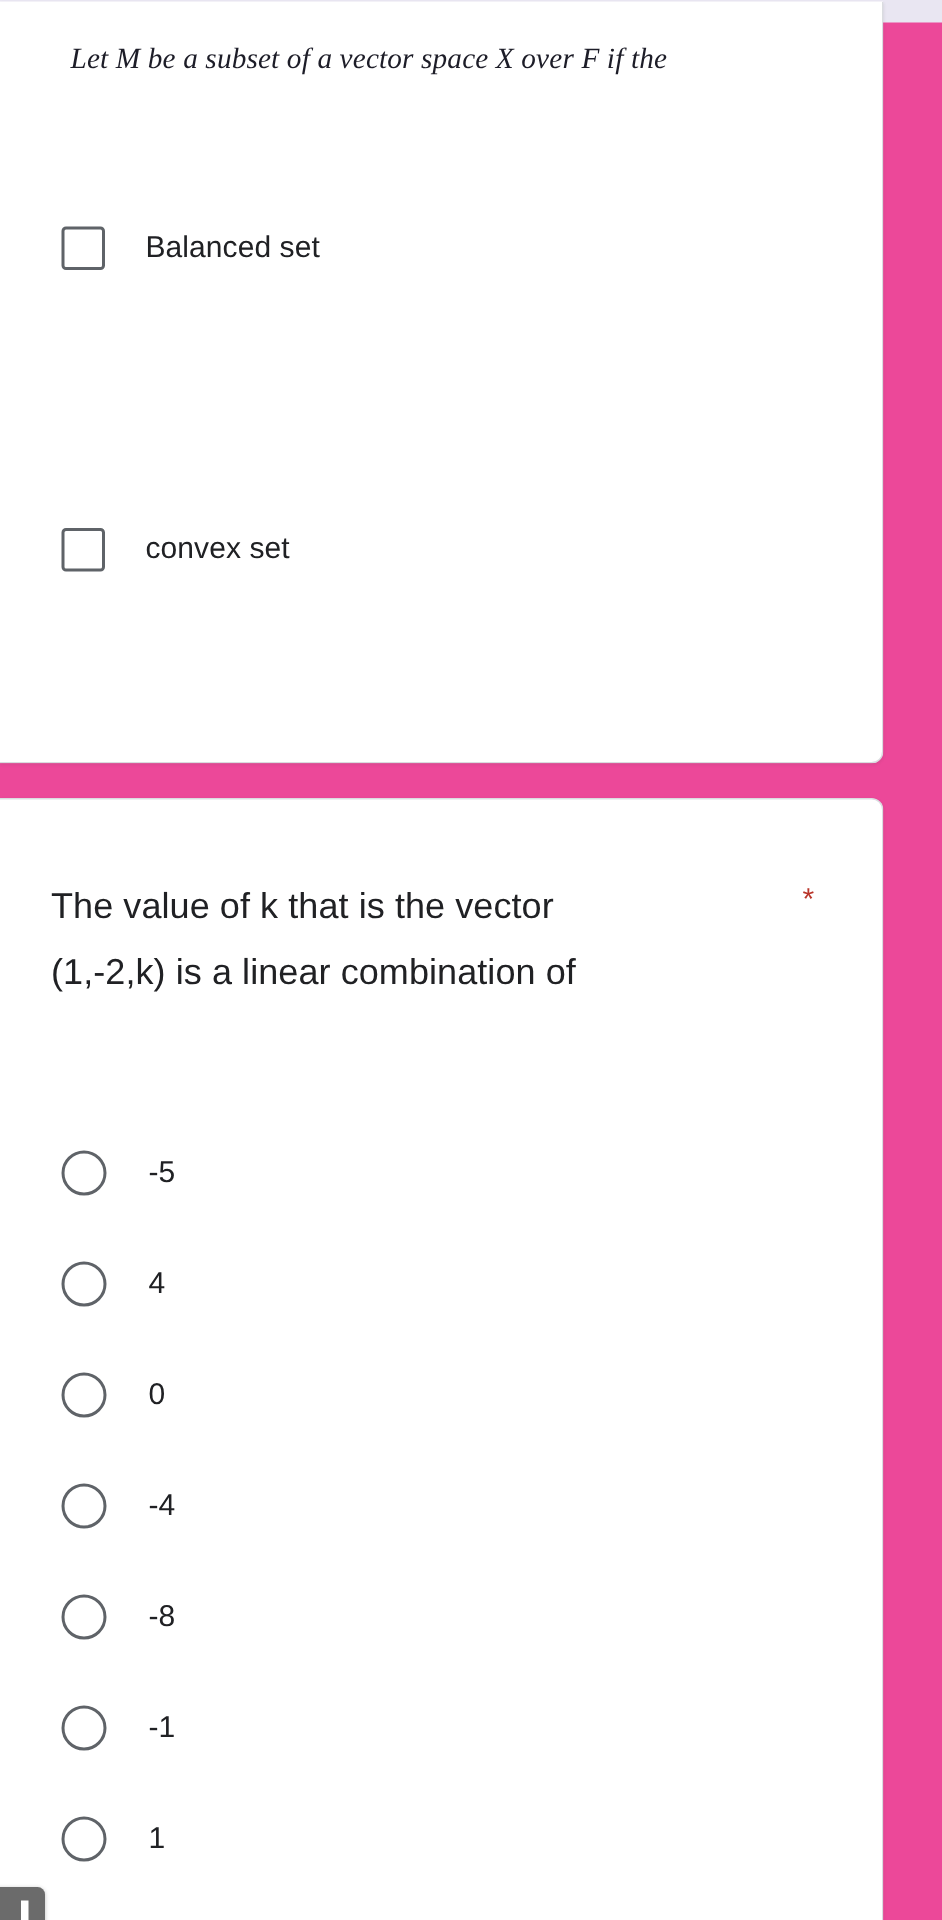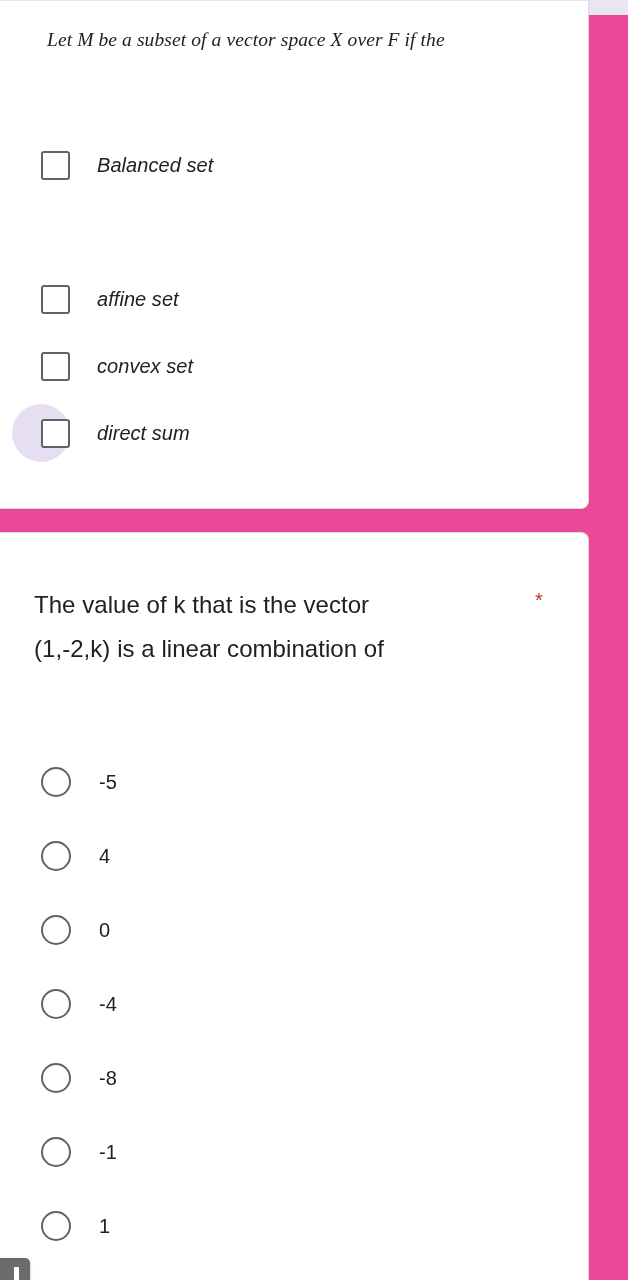--- a/index.html
+++ b/index.html
@@ -106,21 +106,20 @@
     background: #ffffff;
   }
 
   .opt-check .opt-label {
     position: absolute;
     left: 97px;
     font-size: 20px;
     color: #202124;
     letter-spacing: .05px;
     white-space: nowrap;
-    font-style: italic;
   }
 
   
   .q2-title {
     position: absolute;
     top: 50px;
     left: 34px;
     width: 470px;
     font-size: 24px;
     line-height: 44px;
@@ -206,35 +205,26 @@
     <div class="q-image-wrap">
       <div class="q-image-line l1">Let M be a subset of a vector space  X over F if the</div>
     </div>
 
     <div class="opt-check" style="top:140px;">
       <span class="checkbox-box"></span>
       <span class="opt-label">Balanced set</span>
     </div>
 
 
-    <div class="opt-check" style="top:274px;">
-      <span class="checkbox-box"></span>
-      <span class="opt-label">affine set</span>
-    </div>
 
     <div class="opt-check" style="top:341px;">
       <span class="checkbox-box"></span>
       <span class="opt-label">convex set</span>
     </div>
 
-    <div class="opt-check" style="top:408px;">
-      <span class="ripple"></span>
-      <span class="checkbox-box"></span>
-      <span class="opt-label">direct sum</span>
-    </div>
 
   </div>
 
   <div class="q-card" id="card-2">
 
     <div class="q2-title">
       <div>The value of k that is the vector</div>
       <div>(1,-2,k) is a linear combination of</div>
     </div>
 

